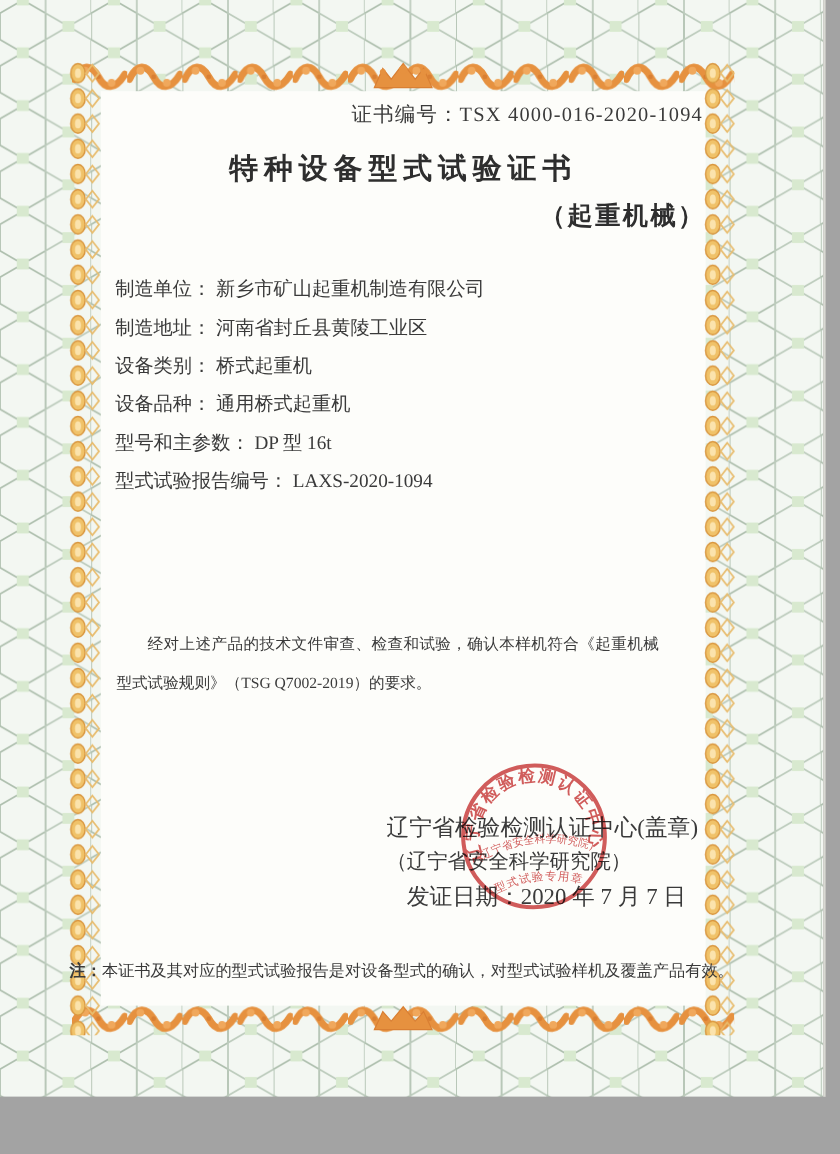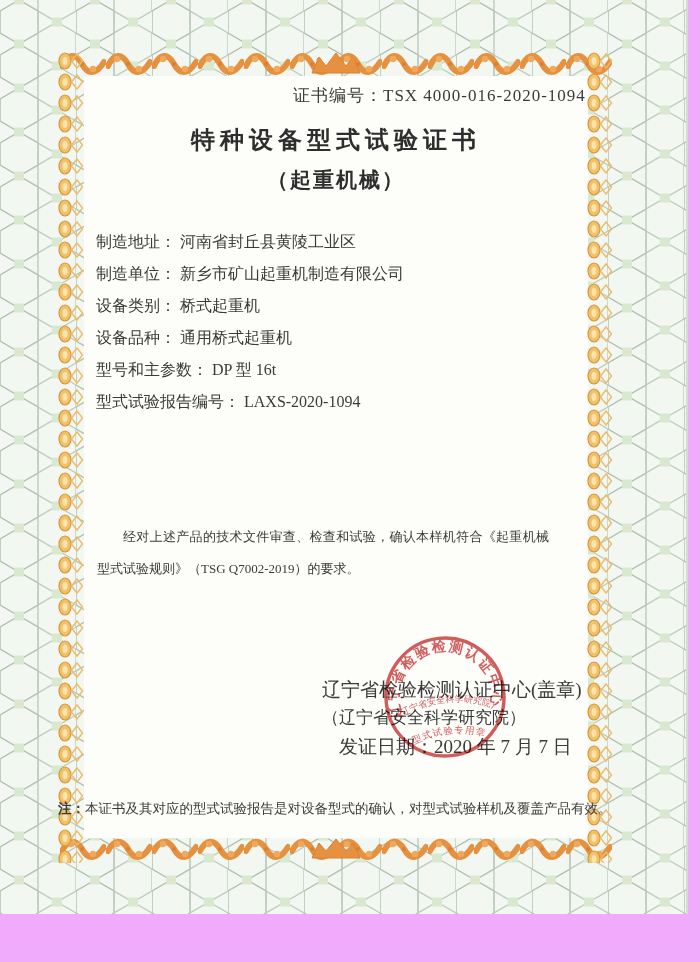--- a/index.html
+++ b/index.html
@@ -1,37 +1,37 @@
 <!DOCTYPE html>
 <html><head>
 <meta charset="utf-8">
 <style>
   html,body{margin:0;padding:0;background:#ffffff;}
   .page{
     position:relative;width:700px;height:962px;overflow:hidden;
-    background:#f0abfc;
+    background:#a3a3a3;
     font-family:"Liberation Serif","DejaVu Serif",serif;
     color:#333;
   }
   .abs{position:absolute;}
   svg{display:block;}
   .panel{
     position:absolute;left:84px;top:76px;width:504px;height:762px;
     background:#fdfdfa;
   }
   .cert-number{
     position:absolute;left:293px;top:84px;font-size:17px;letter-spacing:1px;
     color:#3a3a3a;white-space:nowrap;
   }
   .title{
     position:absolute;left:84px;top:124px;width:504px;text-align:center;
     font-size:24px;font-weight:700;letter-spacing:5px;color:#2e2e2e;white-space:nowrap;
   }
   .subtitle{
-    position:absolute;left:84px;top:166px;width:504px;text-align:center;
+    position:absolute;left:84px;top:166px;width:504px;text-align:right;
     font-size:21px;font-weight:700;letter-spacing:2px;color:#2e2e2e;
   }
   .fields{position:absolute;left:96px;top:226px;width:470px;}
   .field-row{height:32px;line-height:32px;font-size:16px;color:#3a3a3a;white-space:nowrap;}
   .field-row .lbl{margin-right:4px;}
   .statement{
     position:absolute;left:97px;top:521px;width:452px;
     font-size:13px;line-height:32px;text-indent:2em;color:#3a3a3a;text-align:justify;
   }
   .issuer-1{position:absolute;left:322px;top:677px;font-size:19px;color:#3a3a3a;white-space:nowrap;}
@@ -130,24 +130,24 @@
 
   <div class="cert-number">
     <span>证书编号：</span><span>TSX 4000-016-2020-1094</span>
   </div>
 
   <div class="title">特种设备型式试验证书</div>
   <div class="subtitle">（起重机械）</div>
 
   <div class="fields">
     <div class="field-row">
-      <span class="lbl">制造地址：</span><span>河南省封丘县黄陵工业区</span>
+      <span class="lbl">制造单位：</span><span>新乡市矿山起重机制造有限公司</span>
     </div>
     <div class="field-row">
-      <span class="lbl">制造单位：</span><span>新乡市矿山起重机制造有限公司</span>
+      <span class="lbl">制造地址：</span><span>河南省封丘县黄陵工业区</span>
     </div>
     <div class="field-row">
       <span class="lbl">设备类别：</span><span>桥式起重机</span>
     </div>
     <div class="field-row">
       <span class="lbl">设备品种：</span><span>通用桥式起重机</span>
     </div>
     <div class="field-row">
       <span class="lbl">型号和主参数：</span><span>DP 型 16t</span>
     </div>

